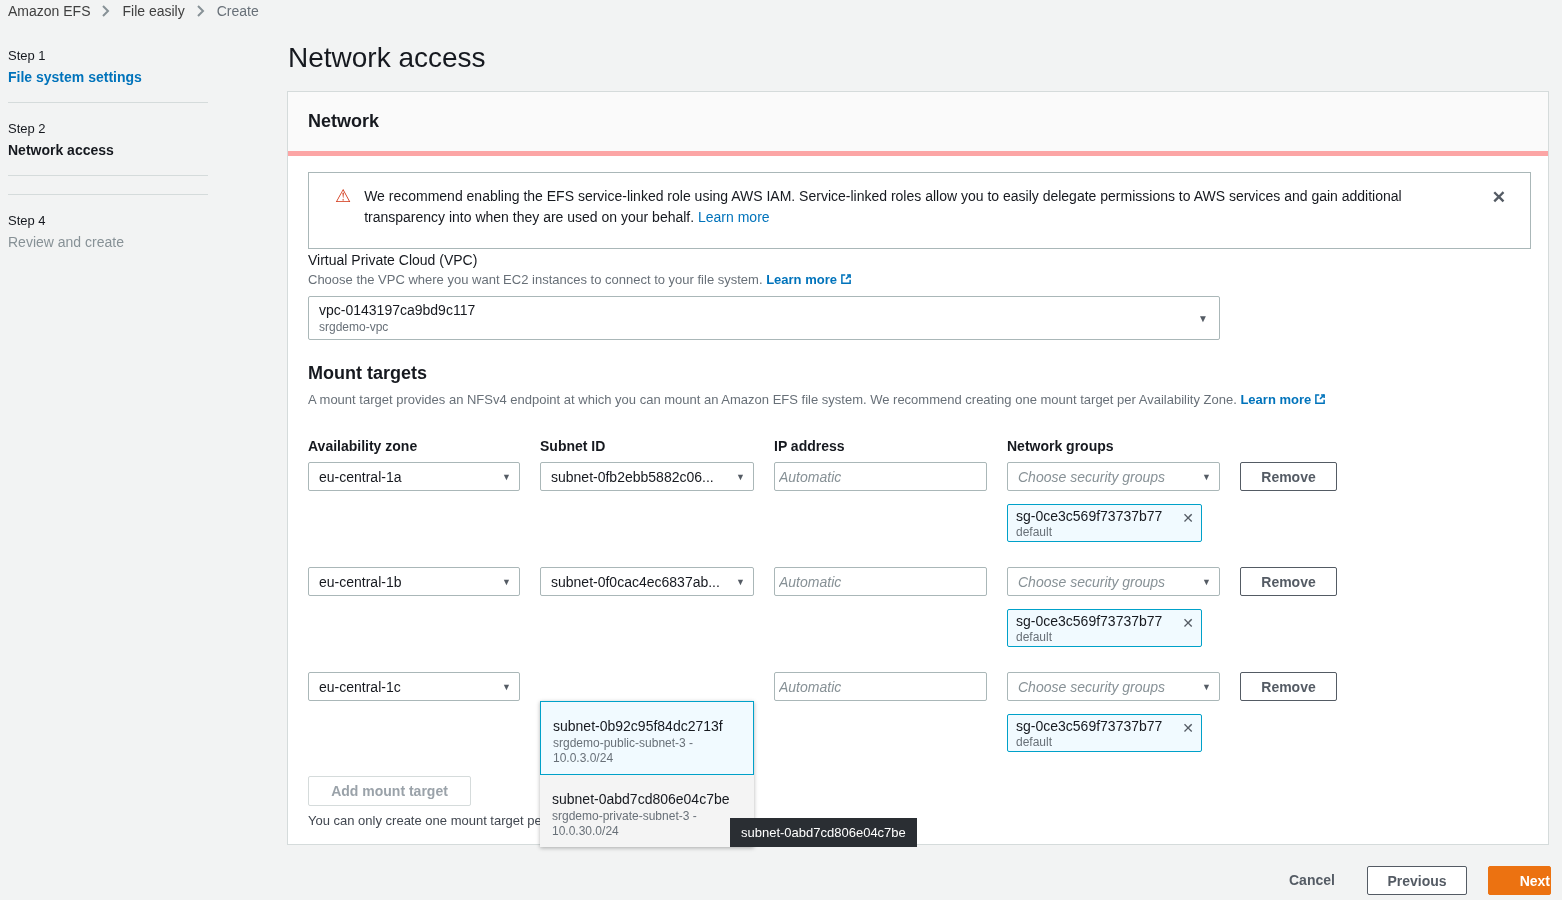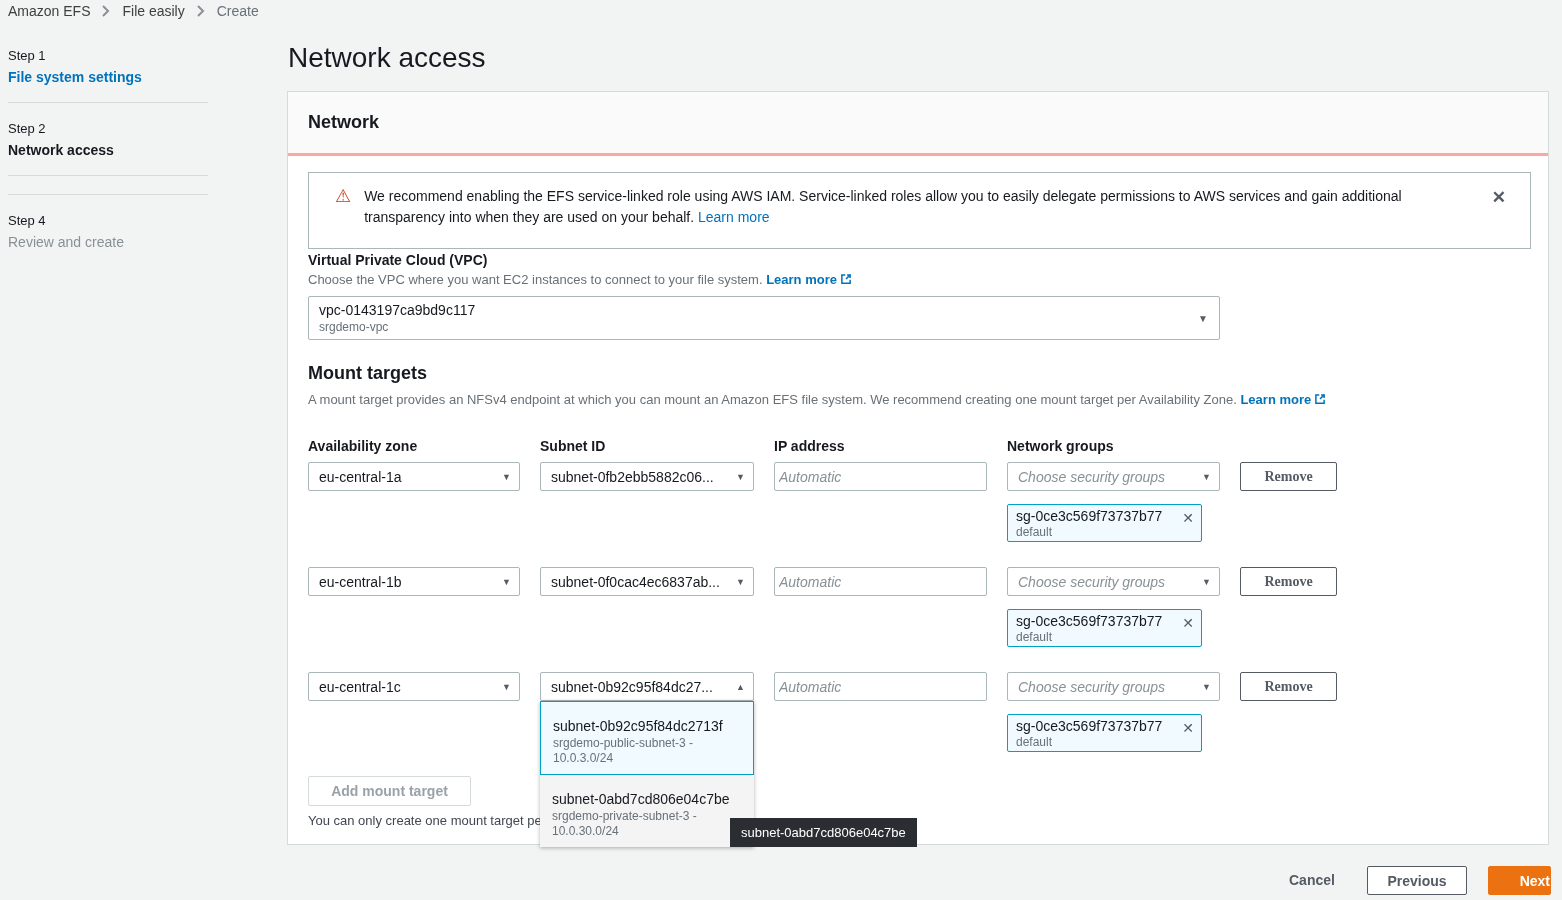--- a/index.html
+++ b/index.html
@@ -20,52 +20,52 @@
   .step-label-link { color:#0073bb; cursor:pointer;font-weight:bold; }
   .step-label-current { color:#16191f; font-weight:700; }
   .step-label-disabled { color:#879196; }
   .sidebar hr { border:none; border-top:1px solid #d5dbdb; margin:17px 0 18px 0; }
 
   
   .page-title { position:absolute; left:288px; top:42px; font-size:28px; font-weight:400; color:#16191f; }
 
   
   .card { position:absolute; left:287px; top:91px; width:1262px; height:754px; background:#fff; border:1px solid #d5dbdb; }
-  .card-header { height:64px; background:#fafafa; border-bottom:3px solid #fca5a5; display:flex; align-items:center; padding:0 20px; }
+  .card-header { height:64px; background:#fafafa; border-bottom:5px solid #fca5a5; display:flex; align-items:center; padding:0 20px; }
   .card-title { font-size:18px; font-weight:700; }
 
   
   .banner { position:absolute; left:20px; top:80px; width:1223px; height:77px; border:1px solid #aab7b8; background:#fff; padding:13px 20px 0 26px; }
   .banner-row { display:flex; }
   .warn-icon { color:#d13212; font-size:18px; line-height:21px; margin-right:13px; flex:none; }
   .banner-text { font-size:14px; line-height:21px; max-width:1060px; }
   .banner-link { color:#0073bb; cursor:pointer; }
   .banner-close { position:absolute; right:24px; top:16px; color:#545b64; font-size:17px; font-weight:700; cursor:pointer; line-height:1; }
 
   
-  .field-label { position:absolute; left:20px; top:160px; font-size:14px; font-weight:700; }
+  .field-label { position:absolute; left:20px; top:160px; font-size:14px; font-weight:400; }
   .field-desc { position:absolute; left:20px; top:180px; font-size:13px; color:#687078; }
   .learn-bold { color:#0073bb; font-weight:700; cursor:pointer; }
   .ext-icon { display:inline-block; vertical-align:-1px; margin-left:3px; }
   .vpc-select { position:absolute; left:20px; top:204px; width:912px; height:44px; border:1px solid #aab7b8; border-radius:2px; background:#fff; padding:4px 30px 0 10px; cursor:pointer; }
   .vpc-value { font-size:14px; line-height:19px; }
   .vpc-sub { font-size:12px; color:#687078; line-height:15px; }
   .caret { position:absolute; right:11px; top:50%; transform:translateY(-50%); font-size:10px; color:#545b64; }
 
   
   .section-title { position:absolute; left:20px; top:271px; font-size:18px; font-weight:700; }
   .section-desc { position:absolute; left:20px; top:300px; font-size:13px; color:#687078; }
   .col-header { position:absolute; top:346px; font-size:14px; font-weight:700; }
 
   .select-box { position:absolute; height:29px; width:212px; border:1px solid #aab7b8; border-radius:2px; background:#fff; font-size:14px; display:flex; align-items:center; padding:0 24px 0 10px; cursor:pointer; white-space:nowrap; overflow:hidden; }
   .select-box .caret2 { position:absolute; right:8px; font-size:9px; color:#545b64; }
   .select-placeholder { color:#879196; font-style:italic; }
   .text-input { position:absolute; height:29px; width:213px; border:1px solid #aab7b8; border-radius:2px; font-size:14px; padding:0 4px; font-family:"Liberation Sans", sans-serif; color:#16191f; background:#fff; }
   .text-input::placeholder { color:#879196; font-style:italic; }
-  .remove-btn { position:absolute; left:952px; width:97px; height:29px; border:1px solid #545b64; border-radius:2px; background:#fff; font-size:14px; font-weight:700; color:#545b64; font-family:Liberation Serif, serif; cursor:pointer; }
+  .remove-btn { position:absolute; left:952px; width:97px; height:29px; border:1px solid #545b64; border-radius:2px; background:#fff; font-size:14px; font-weight:700; color:#545b64; font-family:Liberation Sans, sans-serif; cursor:pointer; }
 
   .chip { position:absolute; left:719px; width:195px; height:38px; background:#f1faff; border:1px solid #00a1c9; border-radius:2px; padding:2px 8px; }
   .chip-id { font-size:14px; line-height:18px; }
   .chip-sub { font-size:12px; color:#687078; line-height:14px; }
   .chip-x { position:absolute; right:7px; top:5px; color:#545b64; font-size:14px; cursor:pointer; }
 
   
   .dropdown { position:absolute; left:252px; top:609px; width:214px; background:#fff; box-shadow:0 1px 4px rgba(0,0,0,0.3); z-index:20; }
   .dd-option { padding:15px 12px 8px 12px; cursor:pointer; }
   .dd-option.highlight { background:#f1faff; border:1px solid #00a1c9; }
@@ -205,24 +205,20 @@
     <div class="chip" style="top:517px;">
       <div class="chip-id">sg-0ce3c569f73737b77</div>
       <div class="chip-sub">default</div>
       <span class="chip-x">✕</span>
     </div>
 
     <div class="select-box" style="left:20px; top:580px;">
       <span>eu-central-1c</span>
       <span class="caret2">▼</span>
     </div>
-    <div class="select-box" style="left:252px; top:580px; width:214px;">
-      <span>subnet-0b92c95f84dc27...</span>
-      <span class="caret2">▲</span>
-    </div>
     <input class="text-input" style="left: 486px; top: 580px;" placeholder="Automatic">
     <div class="select-box" style="left:719px; top:580px; width:213px;">
       <span class="select-placeholder">Choose security groups</span>
       <span class="caret2">▼</span>
     </div>
     <button class="remove-btn" style="top:580px;">Remove</button>
     <div class="chip" style="top:622px;">
       <div class="chip-id">sg-0ce3c569f73737b77</div>
       <div class="chip-sub">default</div>
       <span class="chip-x">✕</span>

